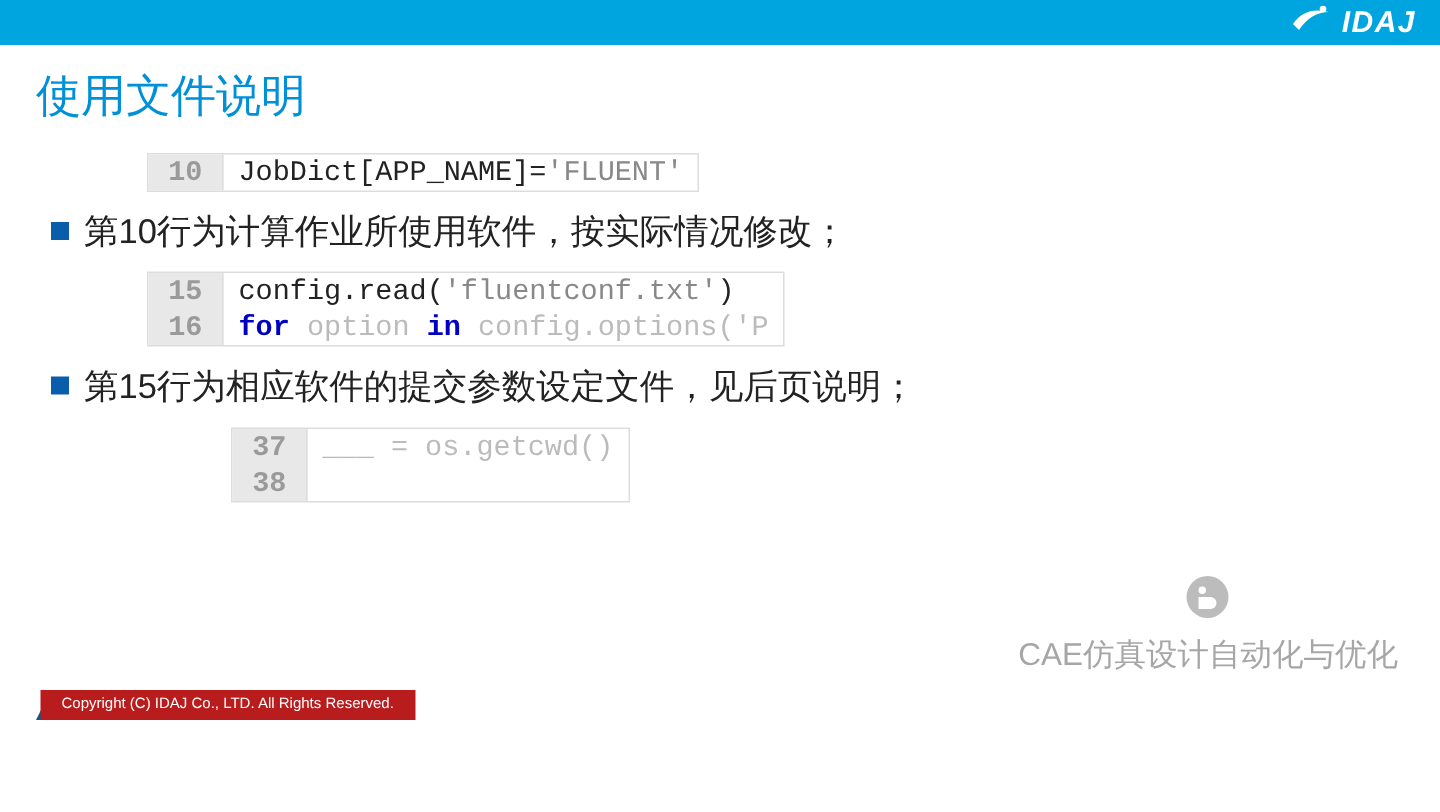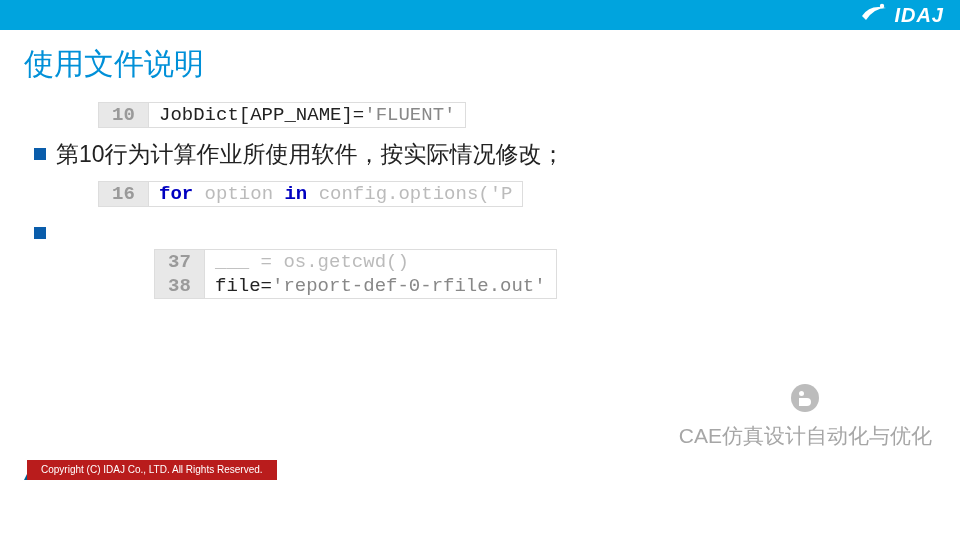--- a/index.html
+++ b/index.html
@@ -54,37 +54,41 @@
         <div class="gutter">10</div>
         <div class="code"><span>JobDict[APP_NAME]=</span><span class="str">'FLUENT'</span></div>
       </div>
     </div>
 
     <div class="bullet">
       <div class="sq"></div>
       <div class="btext">第10行为计算作业所使用软件，按实际情况修改；</div>
     </div>
     <div class="code-block">
+      <div class="code-row">
+        <div class="gutter">15</div>
+        <div class="code"><span>config.read(</span><span class="str">'fluentconf.txt'</span><span>)</span></div>
+      </div>
       <div class="code-row partial-row">
         <div class="gutter">16</div>
         <div class="code"><span class="kw">for</span><span> option </span><span class="kw">in</span><span> config.options('P</span></div>
       </div>
     </div>
 
     <div class="bullet">
       <div class="sq"></div>
+      <div class="btext">第15行为相应软件的提交参数设定文件，见后页说明；</div>
     </div>
     <div class="code-block" style="margin-left:120px;">
       <div class="code-row partial-row">
         <div class="gutter">37</div>
         <div class="code">___ = os.getcwd()</div>
       </div>
       <div class="code-row">
         <div class="gutter">38</div>
-        <div class="code"><span>file=</span><span class="str">'report-def-0-rfile.out'</span></div>
       </div>
     </div>
 
 
   </div>
 
   <div class="watermark">
     <span class="wm-icon"></span>
     <span>CAE仿真设计自动化与优化</span>
   </div>

